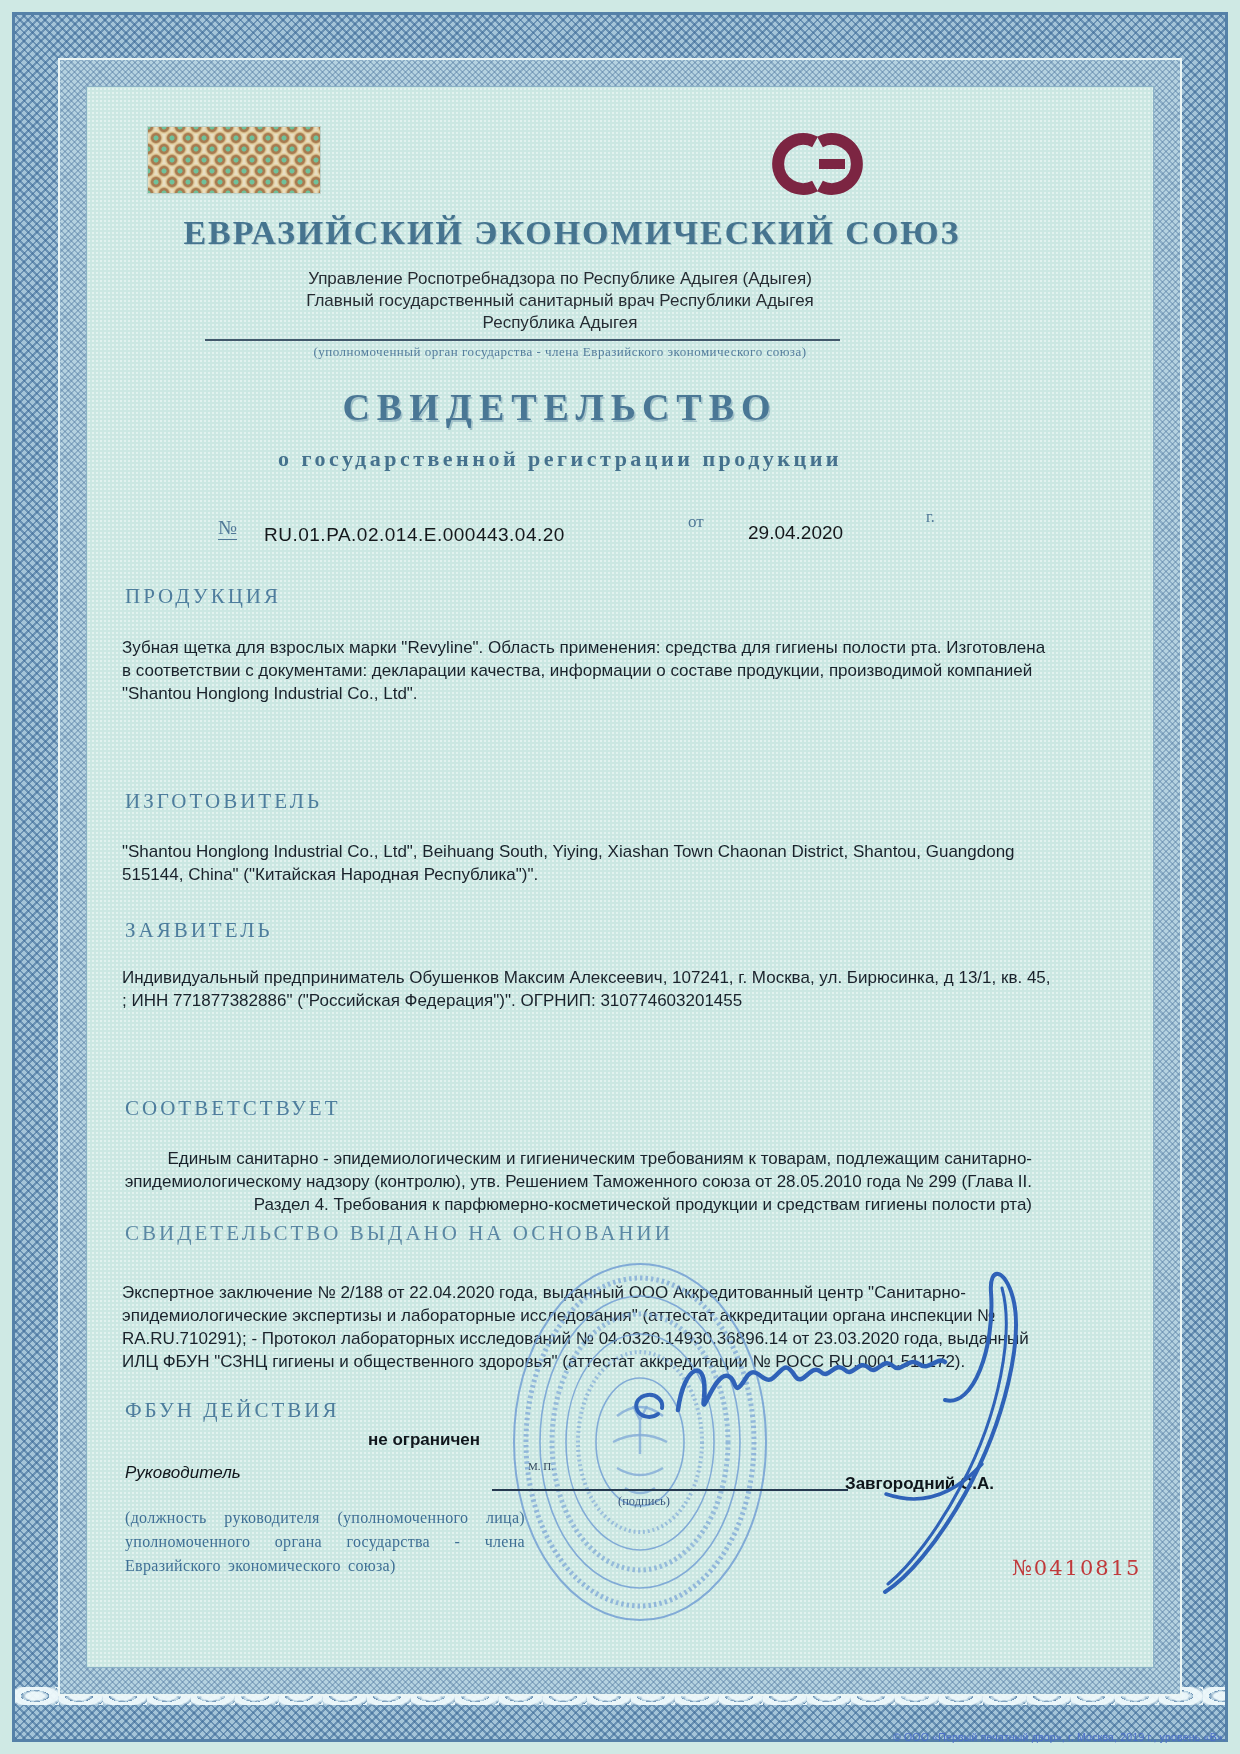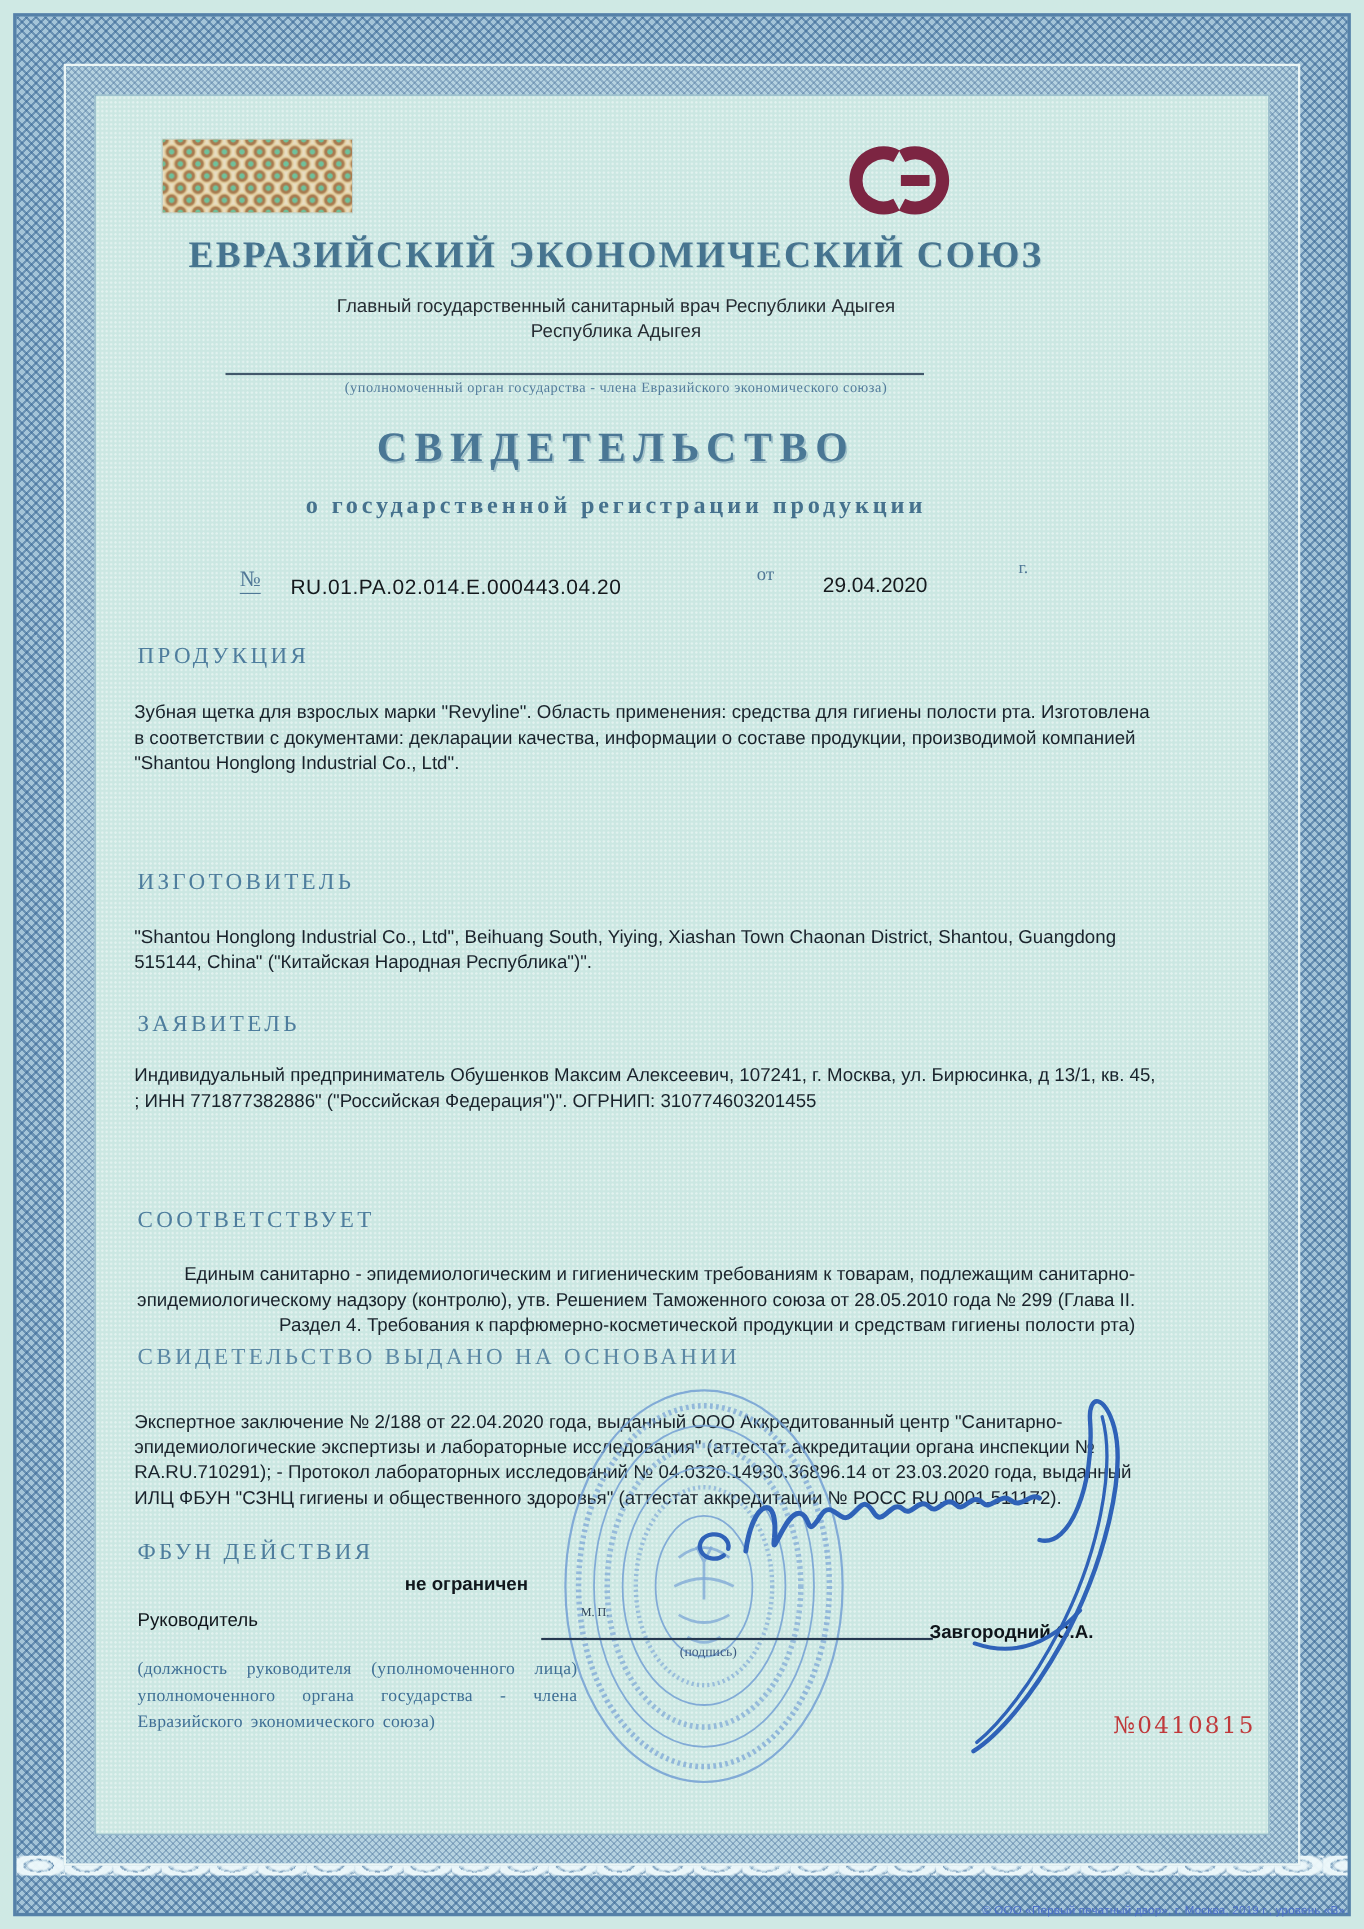--- a/index.html
+++ b/index.html
@@ -47,20 +47,21 @@
     background-position:0 0, 8px 11px, 0 0, 8px 11px;
     box-shadow:0 0 0 1px rgba(150,160,150,.35);
   }
   .logo-se { position:absolute; left:763px; top:126px; width:112px; height:76px; }
   
   .center-block { position:absolute; left:0; width:1120px; text-align:center; }
   .union-title {
     top:214px; font-family:"Liberation Serif", serif; font-weight:700;
     font-size:34px; letter-spacing:2px; color:#46748f;
     text-shadow:1px 1px 0 rgba(70,116,143,.25);
+    padding-left:12px;
   }
   .auth-line { font-size:17px; color:#262c33; line-height:22px; font-weight:400; }
   .authority-block { top:268px; }
   .authority-rule { position:absolute; left:205px; top:339px; width:635px; border-top:2px solid #42586b; }
   .authority-note {
     top:344px; font-family:"Liberation Serif", serif; font-size:13px; color:#527b9b; letter-spacing:.5px;
   }
   .doc-title {
     top:385px; font-family:"Liberation Serif", serif; font-weight:700;
     font-size:38px; letter-spacing:7px; color:#4a7795;
@@ -85,21 +86,21 @@
   }
   .t-product   { top:584px; }   .b-product   { top:636px; width:935px; }
   .t-manuf     { top:789px; }   .b-manuf     { top:840px; width:910px; }
   .t-applicant { top:918px; }   .b-applicant { top:966px; width:930px; }
   .t-conform   { top:1096px; }  .b-conform   { top:1147px; width:910px; z-index:3;text-align:right; }
   .t-basis     { top:1221px; z-index:2; opacity:.9;text-align:right; }
   .b-basis     { top:1281px; width:915px; }
   .t-validity  { top:1398px; }
   .v-validity  { position:absolute; left:368px; top:1430px; font-size:17px; font-weight:700; color:#10161c; }
   
-  .head-role   { position:absolute; left:125px; top:1463px; font-size:17px; color:#10161c; }
+  .head-role   { position:absolute; left:125px; top:1463px; font-size:17px; color:#10161c;font-style:italic; }
   .mp-mark     { position:absolute; left:528px; top:1460px; font-family:"Liberation Serif", serif; font-size:11px; color:#30455c; z-index:1; }
   .sig-rule    { position:absolute; left:492px; top:1489px; width:356px; border-top:2px solid #253850; z-index:4; }
   .sig-caption { position:absolute; left:618px; top:1494px; font-family:"Liberation Serif", serif; font-size:12.5px; color:#3c5a80; z-index:4; }
   .signer-name { position:absolute; left:845px; top:1474px; font-size:17px; font-weight:700; color:#0e141a; z-index:4; }
   .role-note   {
     position:absolute; left:125px; top:1506px; width:400px;
     font-family:"Liberation Serif", serif; font-size:16px; color:#3f6f95;
     line-height:24px; text-align:justify; letter-spacing:.3px; word-spacing:3px;
   }
   .stamp-svg { position:absolute; left:505px; top:1256px; z-index:2; opacity:.85; }
@@ -126,20 +127,21 @@
 
   <svg class="logo-se" width="112" height="76" viewBox="0 0 112 76">
     <path d="M 52 16 A 25 25 0 1 0 52 60" fill="none" stroke="#7c2542" stroke-width="12"></path>
     <path d="M 57 16 A 25 25 0 1 1 57 60" fill="none" stroke="#7c2542" stroke-width="12"></path>
     <path d="M 82 38 L 56 38" fill="none" stroke="#7c2542" stroke-width="10"></path>
   </svg>
 
   <div class="center-block union-title">ЕВРАЗИЙСКИЙ ЭКОНОМИЧЕСКИЙ СОЮЗ</div>
 
   <div class="center-block authority-block">
+    <div class="auth-line">Управление Роспотребнадзора по Республике Адыгея (Адыгея)</div>
     <div class="auth-line">Главный государственный санитарный врач Республики Адыгея</div>
     <div class="auth-line">Республика Адыгея</div>
   </div>
   <div class="authority-rule"></div>
   <div class="center-block doc-title">СВИДЕТЕЛЬСТВО</div>
 
   <div class="center-block authority-note">(уполномоченный орган государства - члена Евразийского экономического союза)</div>
   <div class="center-block doc-subtitle">о государственной регистрации продукции</div>
 
   <div class="blue-serif-label reg-no-label">№</div>

